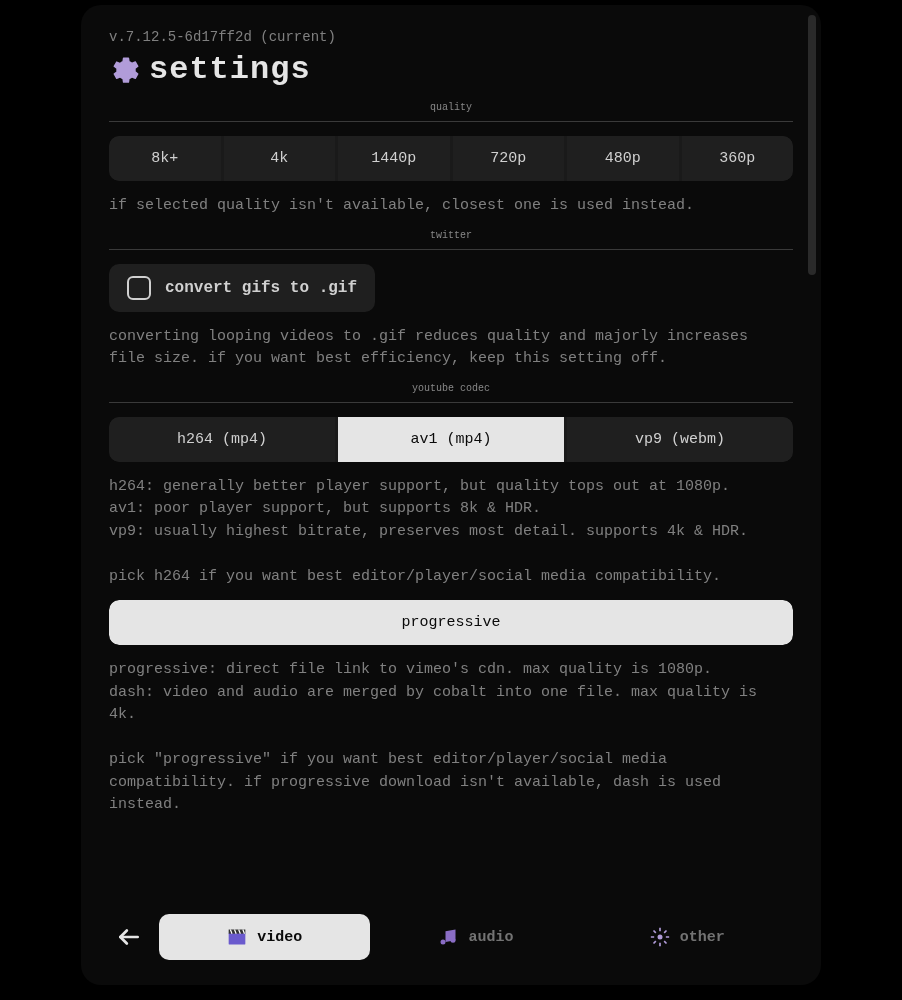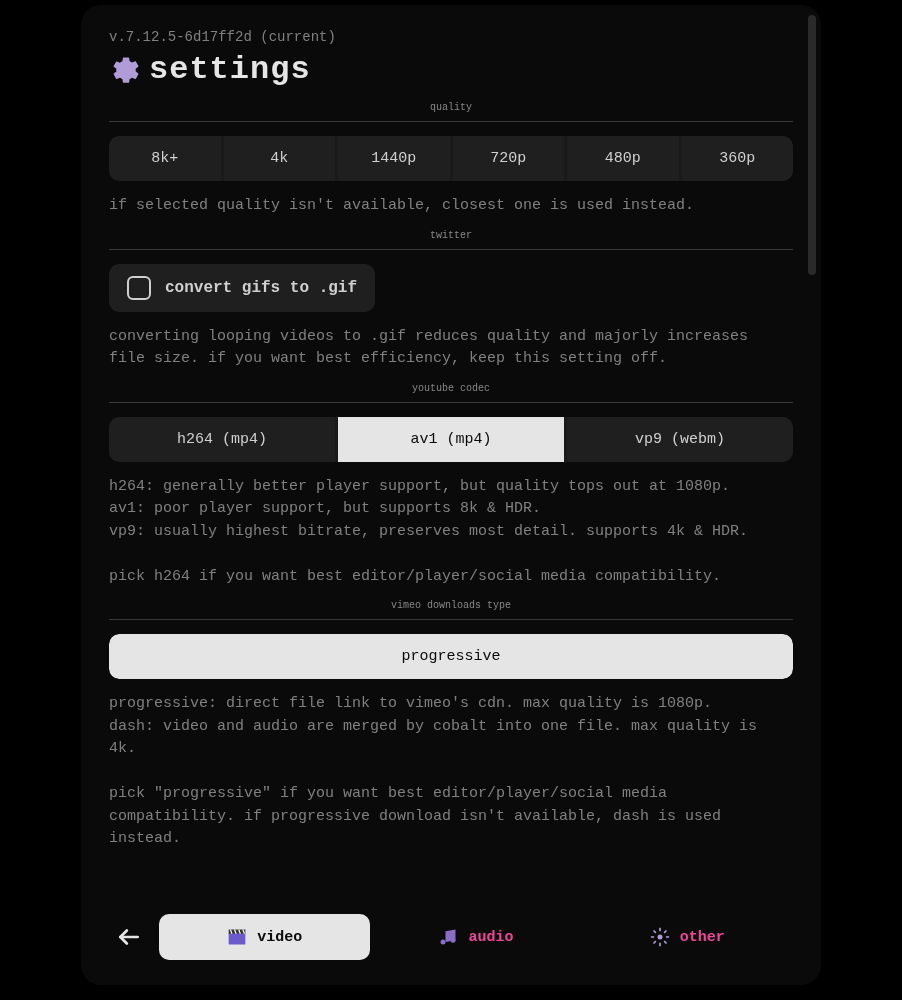--- a/index.html
+++ b/index.html
@@ -132,21 +132,21 @@
 .tab {
   flex: 1;
   display: flex;
   align-items: center;
   justify-content: center;
   gap: 10px;
   padding: 13px 0;
   border-radius: 10px;
   cursor: pointer;
   font-weight: bold;
-  color: #ec4899;
+  color: #737373;
 }
 .tab.active {
   background: #e5e5e5;
   color: #0a0a0a;
 }
 .tab-icon { display: inline-flex; }
 .scrollbar {
   position: absolute;
   right: 5px;
   top: 10px;
@@ -207,21 +207,20 @@
       <button class="pill selected">av1 (mp4)</button>
       <button class="pill">vp9 (webm)</button>
     </div>
   <div class="caption codec-help" id="codec-caption">h264: generally better player support, but quality tops out at 1080p.
 av1: poor player support, but supports 8k &amp; HDR.
 vp9: usually highest bitrate, preserves most detail. supports 4k &amp; HDR.
 
 pick h264 if you want best editor/player/social media compatibility.</div>
 
   
-  <div class="section-label">vimeo downloads type</div>
   <div class="pill-group" id="vimeo-pills">
       <button class="pill selected">progressive</button>
     </div>
   <div class="caption codec-help" id="vimeo-caption">progressive: direct file link to vimeo's cdn. max quality is 1080p.
 dash: video and audio are merged by cobalt into one file. max quality is 4k.
 
 pick "progressive" if you want best editor/player/social media compatibility. if progressive download isn't available, dash is used instead.</div>
 
   
   <div class="bottom-bar">

